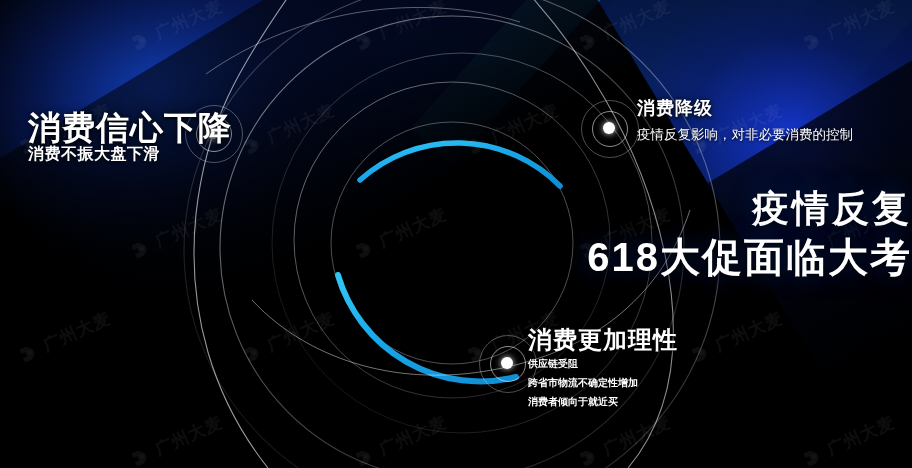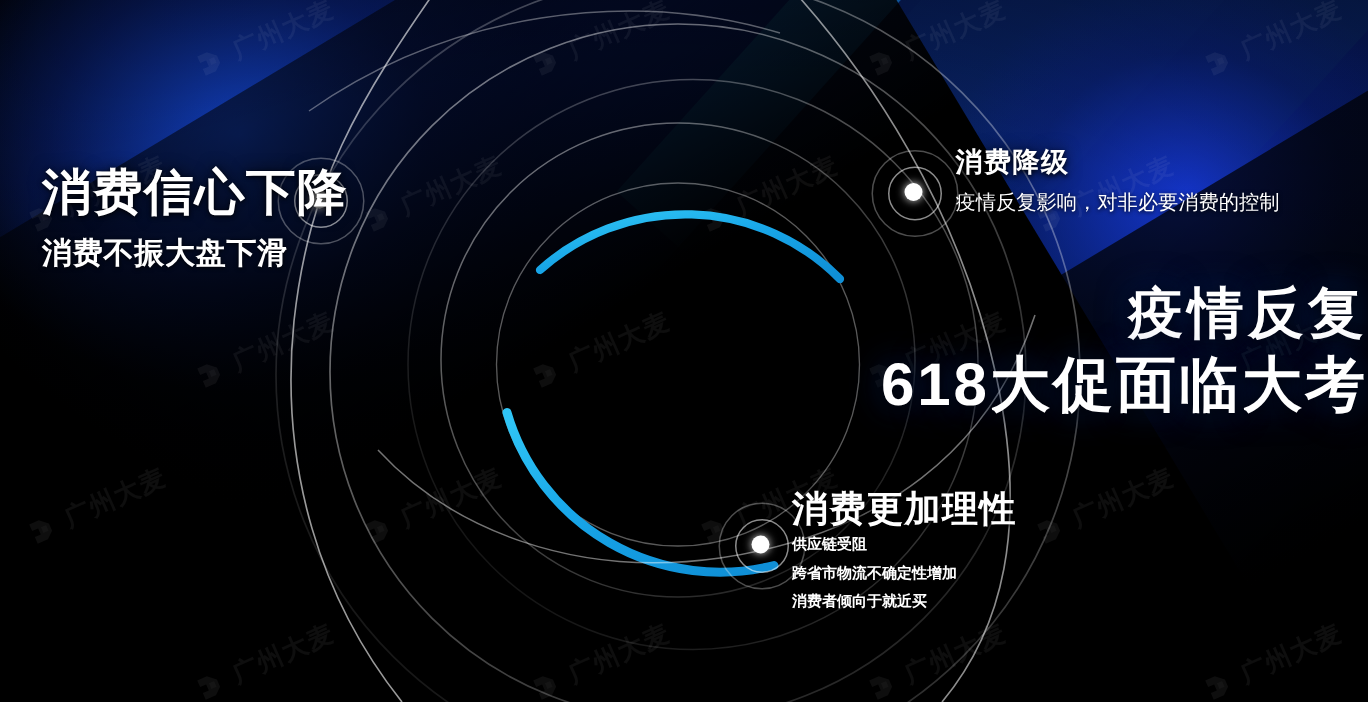--- a/index.html
+++ b/index.html
@@ -105,21 +105,21 @@
     color:#fff;font-weight:700;white-space:nowrap;
     text-shadow:0 1px 3px rgba(0,0,0,.9), 0 0 10px rgba(0,0,0,.7);
   }
   .blk .s{
     color:#fff;font-weight:700;white-space:nowrap;
     text-shadow:0 1px 3px rgba(0,0,0,.95);
   }
 
   #blk-left{left:28px;top:113px;}
   #blk-left .t{font-size:33px;letter-spacing:1px;line-height:30px;}
-  #blk-left .s{font-size:20px;letter-spacing:.5px;line-height:21px;margin-top:16px;}
+  #blk-left .s{font-size:16px;letter-spacing:.5px;line-height:21px;margin-top:0;}
 
   #blk-right{left:637px;top:94px;}
   #blk-right .t{font-size:18px;letter-spacing:1px;line-height:29px;}
   #blk-right .s{font-size:13.5px;letter-spacing:0;line-height:18px;}
   #blk-right .s.row1{font-weight:400;margin-top:3px;}
 
   #blk-bottom{left:528px;top:325px;}
   #blk-bottom .t{font-size:24px;letter-spacing:1px;line-height:29px;}
   #blk-bottom .s{font-size:10px;letter-spacing:0;line-height:19px;}
 

